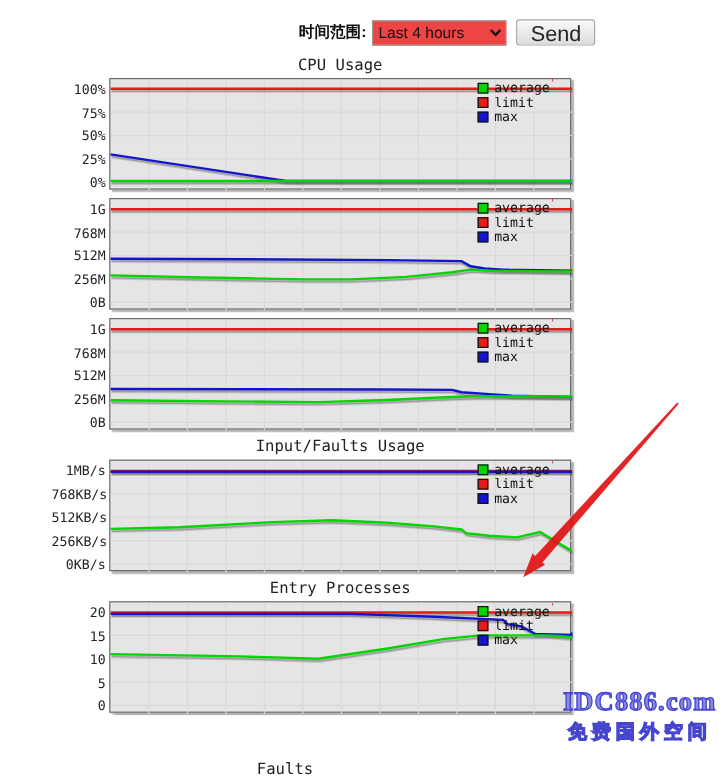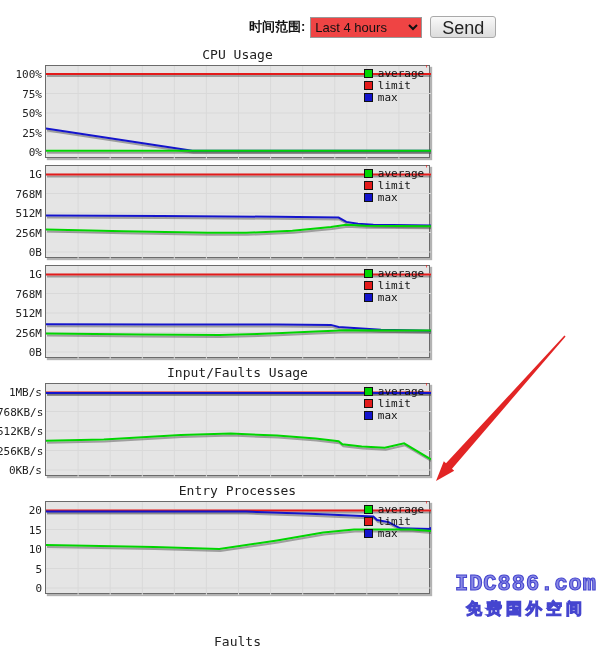--- a/index.html
+++ b/index.html
@@ -18,52 +18,52 @@
     width:112px; height:21px; font-size:13px; font-family:"Liberation Sans", sans-serif;
     border:1px solid #999; background:#ef4444; color:#111;
   }
   .send-btn {
     margin-left:8px; height:22px; padding:1px 11px; font-size:18px;
     font-family:"Liberation Sans", sans-serif; color:#222;
     border:1px solid #a9a9a9; border-radius:3px;
     background:linear-gradient(#f9f9f9,#dcdcdc); cursor:pointer;
   }
   
-  #charts { position:absolute; top:47px; left:0; width:434px; }
+  #charts { position:absolute; top:47px; left:0; width:434px;padding-left:46px; }
   .chart-block { margin-bottom:7px; }
   .chart-title {
     margin:0 0 4px 45px; width:385px; height:14px; line-height:14px;
     text-align:center; font:13px "DejaVu Sans Mono", monospace; color:#222;
   }
   .plot {
     position:relative; margin-left:45px; width:385px; height:93px;
     border:1px solid #6b6b6b; background:#e5e5e5;
     box-shadow:2px 2px 1px #b3b3b3;
   }
   .tick {
     position:absolute; left:-49px; width:45px; text-align:right;
     font:11px "DejaVu Sans Mono", monospace; color:#222; white-space:nowrap;
   }
   .series-line { filter:drop-shadow(1.5px 2px 0.6px rgba(70,70,70,0.45)); }
-  .legend { position:absolute; top:2px; right:0; z-index:3; }
+  .legend { position:absolute; top:2px; right:12px; z-index:3; }
   .legend-row { display:flex; align-items:center; height:11px; margin-bottom:1px; }
   .swatch { width:9px; height:9px; border:1px solid #111; margin-right:5px; flex:none; }
   .legend-label { font:11px "DejaVu Sans Mono", monospace; color:#111; line-height:11px; }
   .legend-mark { font:8px "DejaVu Sans Mono", monospace; color:#e31b1b; position:relative; top:-4px; }
   
   .faults-title {
     margin:1px 0 0 45px; width:385px; text-align:center;
     font:13px "DejaVu Sans Mono", monospace; color:#222;
   }
   
   #arrow-overlay { position:absolute; top:0; left:0; z-index:5; pointer-events:none; }
   
   .watermark { position:absolute; top:572px; right:3px; z-index:6; text-align:center; pointer-events:none; }
   .wm1 {
-    font-family:Liberation Mono, monospace; font-weight:bold; font-size:22px; letter-spacing:1px;
+    font-family:Liberation Serif, serif; font-weight:bold; font-size:22px; letter-spacing:1px;
     color:#8a8ae4; -webkit-text-stroke:1.1px #4545cf;
   }
   .wm2 {
     font-family:"Liberation Serif", serif; font-weight:bold; font-size:16px; letter-spacing:4px;
     color:#8a8ae4; -webkit-text-stroke:1.1px #4545cf; margin-top:2px;
   }
 </style>
 </head>
 <body>
 

